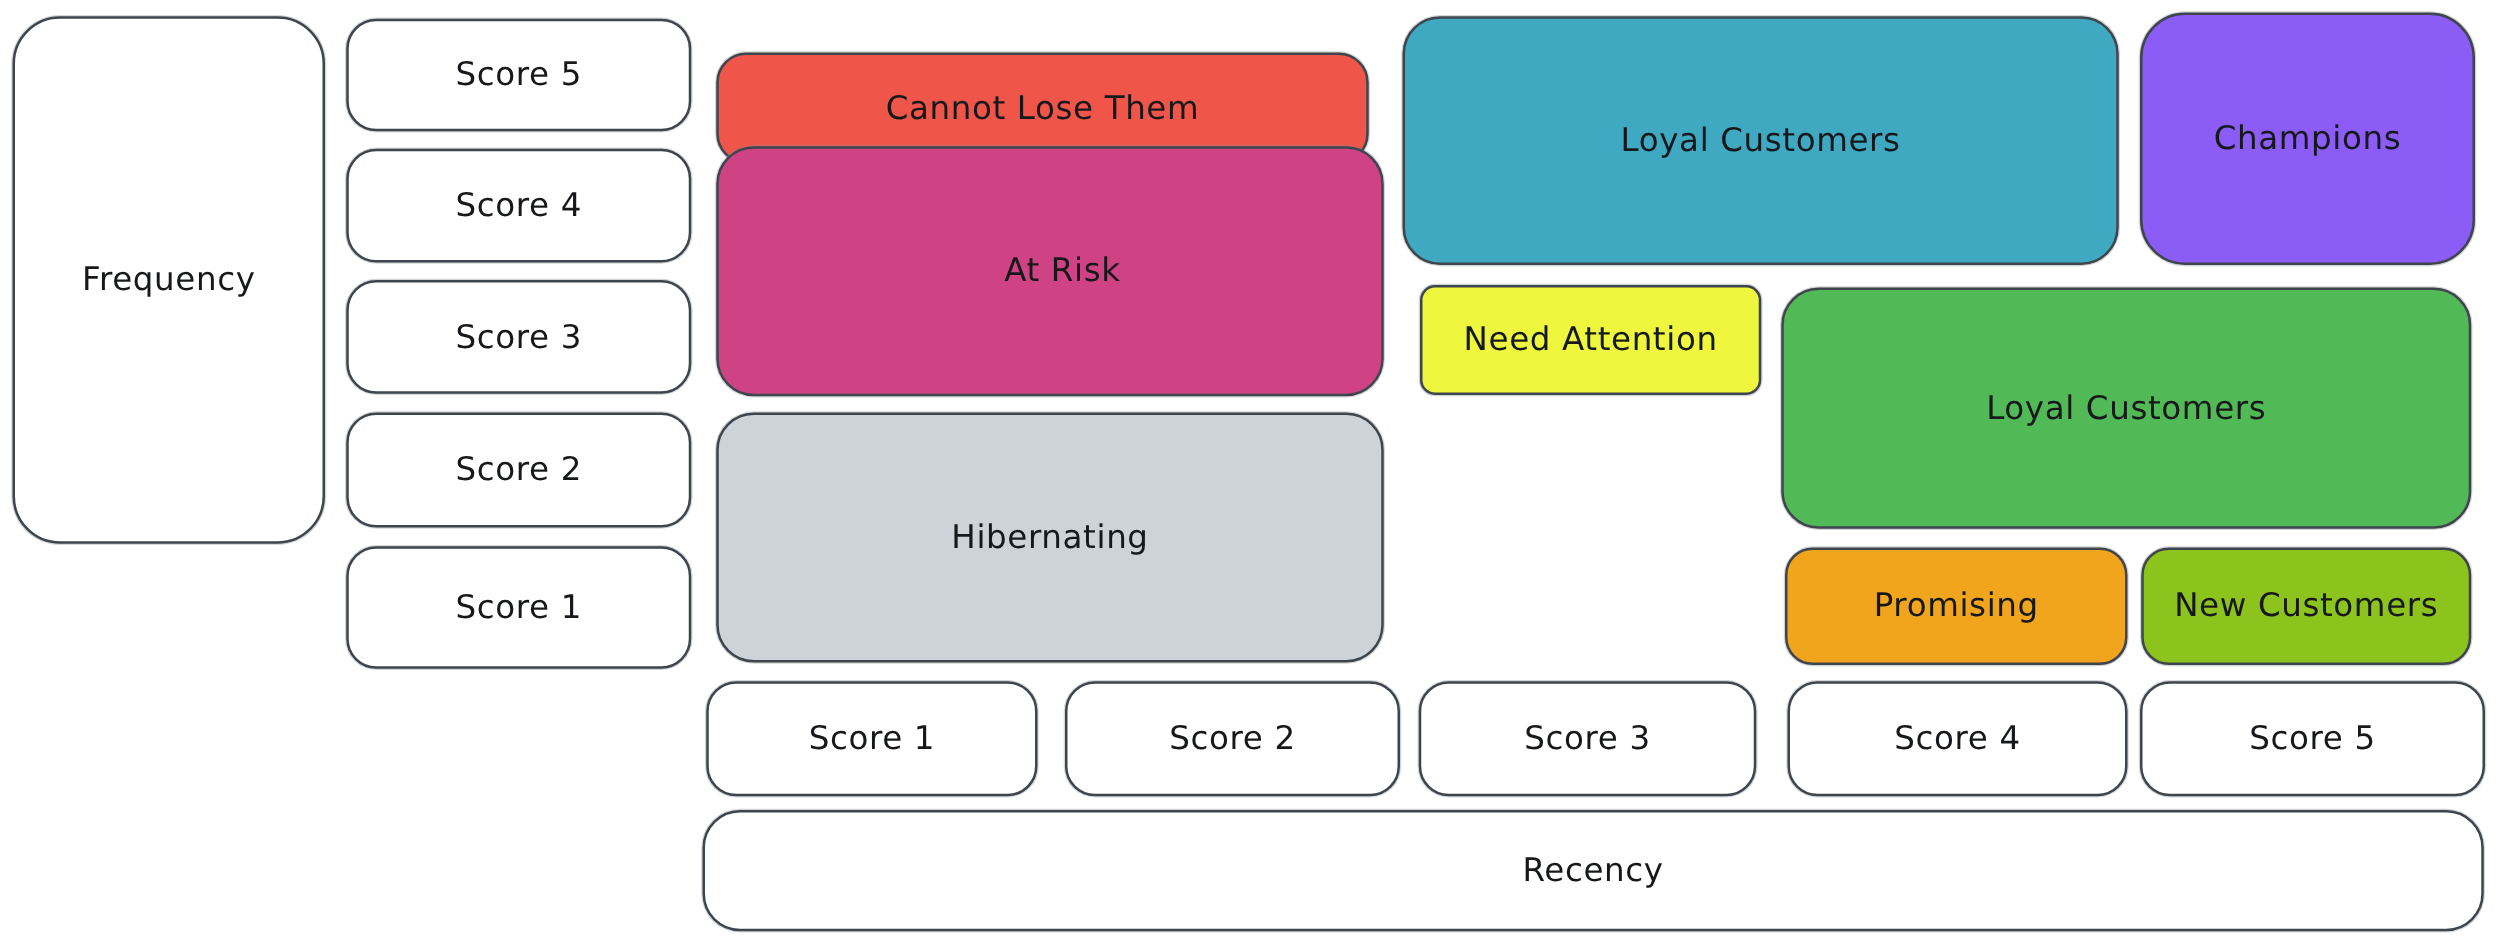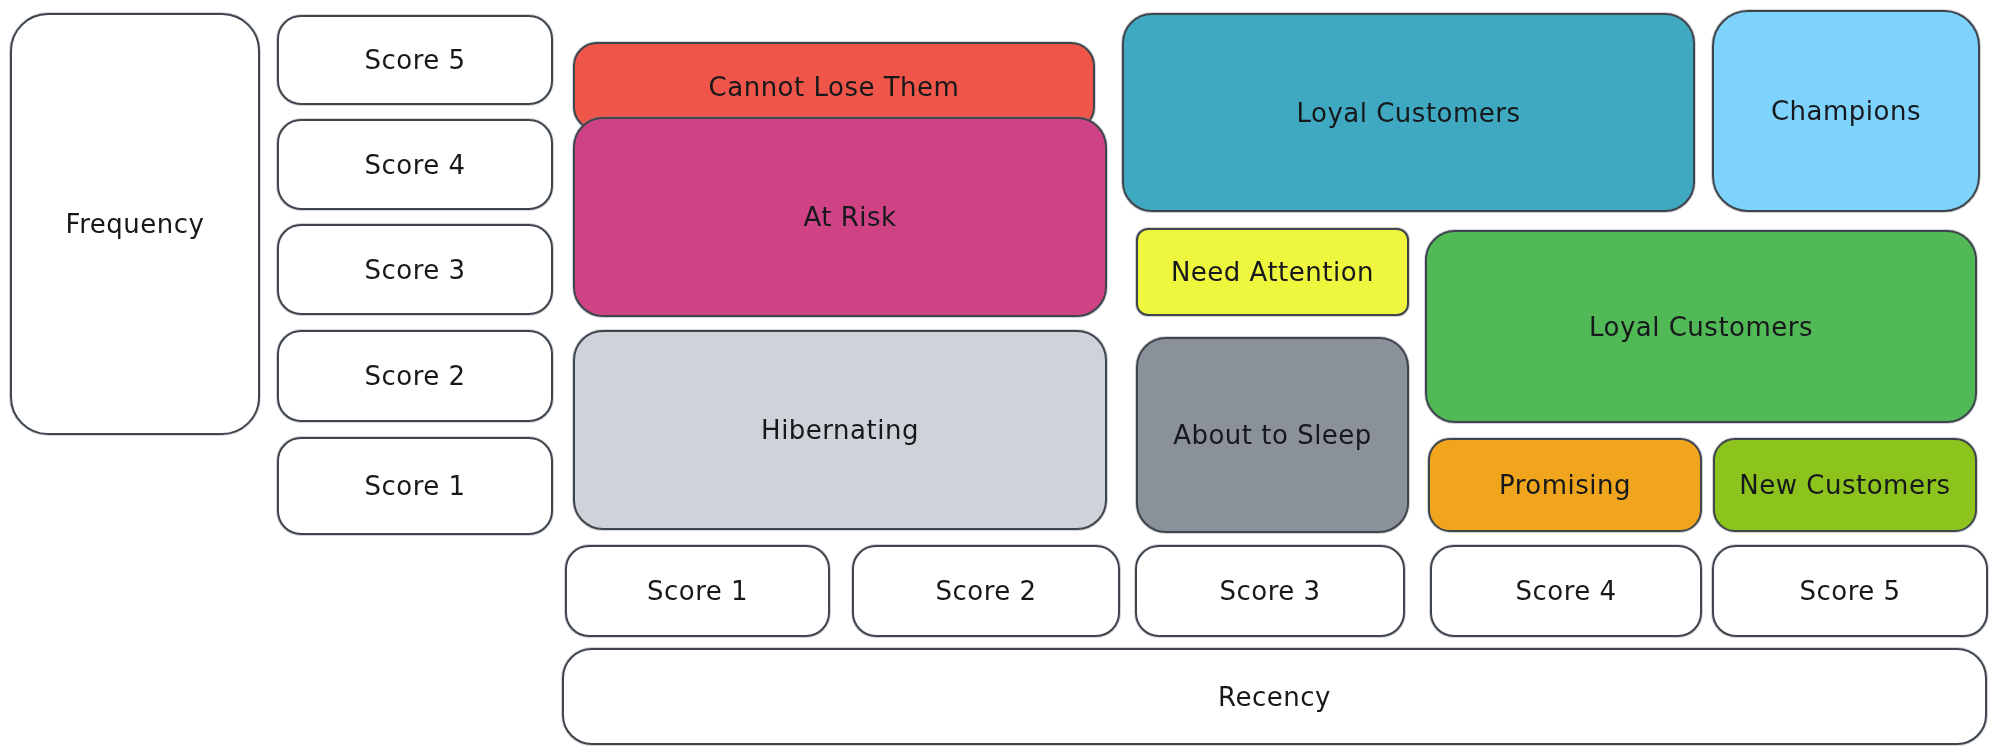--- a/index.html
+++ b/index.html
@@ -73,25 +73,24 @@
   <div class="box white fcol f1">Score 1</div>
 
   <div class="box cannot-lose" style="background: rgb(239, 86, 73);">Cannot Lose Them</div>
 
   <div class="box at-risk" style="background: rgb(207, 67, 133);">At Risk</div>
 
   <div class="box hibernating" style="background: rgb(206, 211, 218);">Hibernating</div>
 
   <div class="box loyal-top" style="background: rgb(63, 169, 193);">Loyal Customers</div>
 
-  <div class="box champions" style="background: #7dd3fc; text-align: center;">Champions</div>
+  <div class="box champions" style="background: #8b5cf6; text-align: center;">Champions</div>
 
   <div class="box need-attn" style="background: rgb(238, 246, 62);">Need Attention</div>
 
-  <div class="box about-sleep" style="background: rgb(139, 145, 154);">About to Sleep</div>
 
   <div class="box loyal-mid" style="background: rgb(81, 185, 85);">Loyal Customers</div>
 
   <div class="box promising" style="background: rgb(240, 165, 29);">Promising</div>
 
   <div class="box new-cust" style="background: rgb(140, 195, 29);">New Customers</div>
 
   <div class="box white rrow r1">Score 1</div>
   <div class="box white rrow r2">Score 2</div>
   <div class="box white rrow r3">Score 3</div>

